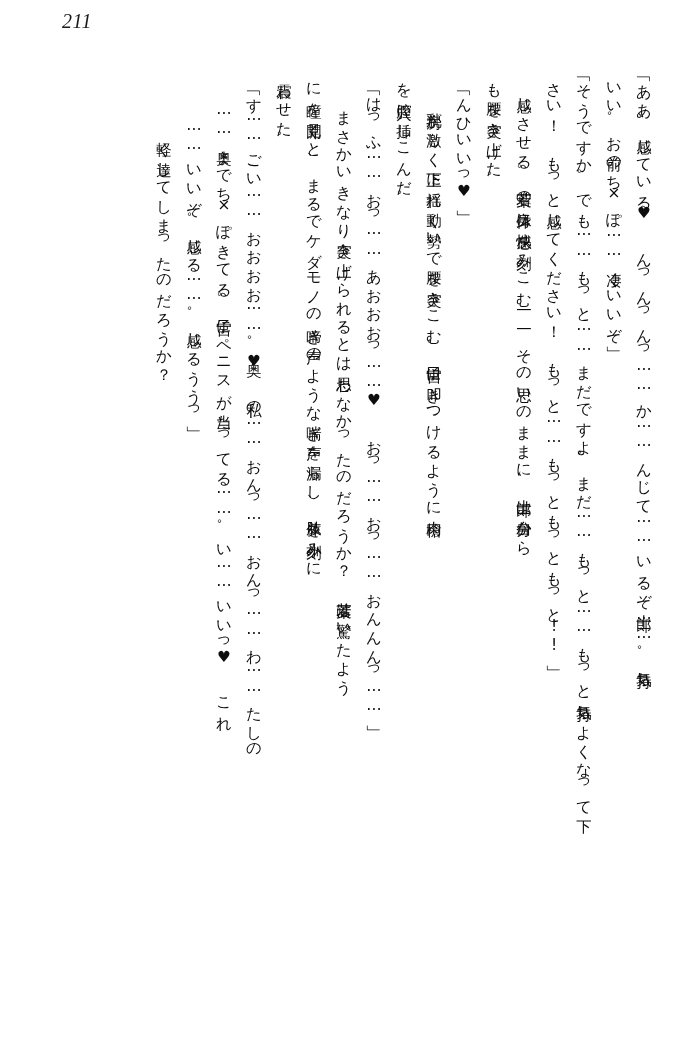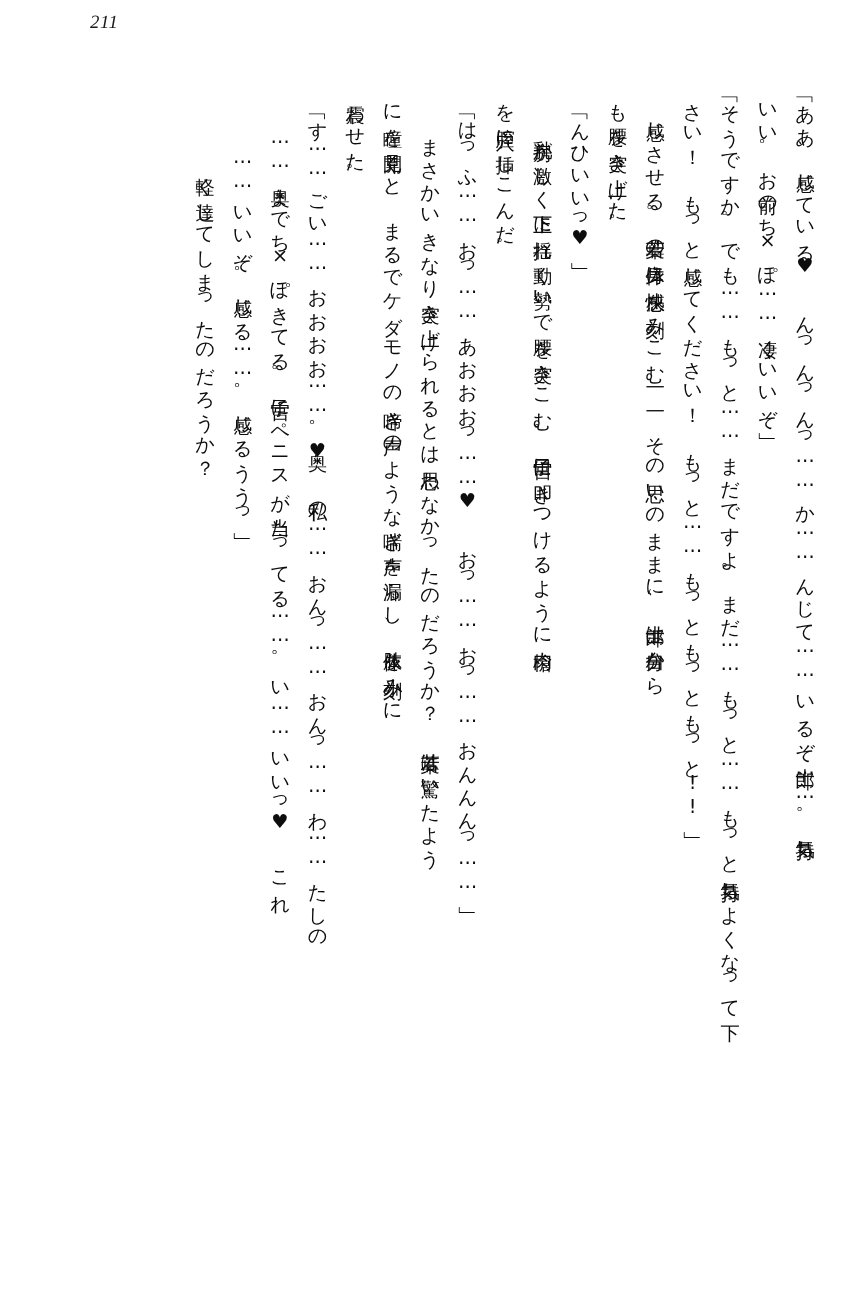--- a/index.html
+++ b/index.html
@@ -18,24 +18,24 @@
   #page {
     position: relative;
     width: 693px;
     height: 1050px;
     box-sizing: border-box;
   }
   
   #page-number {
     position: absolute;
     top: 10px;
-    left: 72px;
+    left: 62px;
     font-family: "Liberation Serif", "DejaVu Serif", serif;
     font-style: italic;
-    font-size: 15px;
+    font-size: 20px;
     color: #1a1a1a;
     letter-spacing: 0.5px;
   }
   
   #text-block {
     position: absolute;
     top: 72px;
     right: 42px;
     left: 36px;
     height: 930px;

